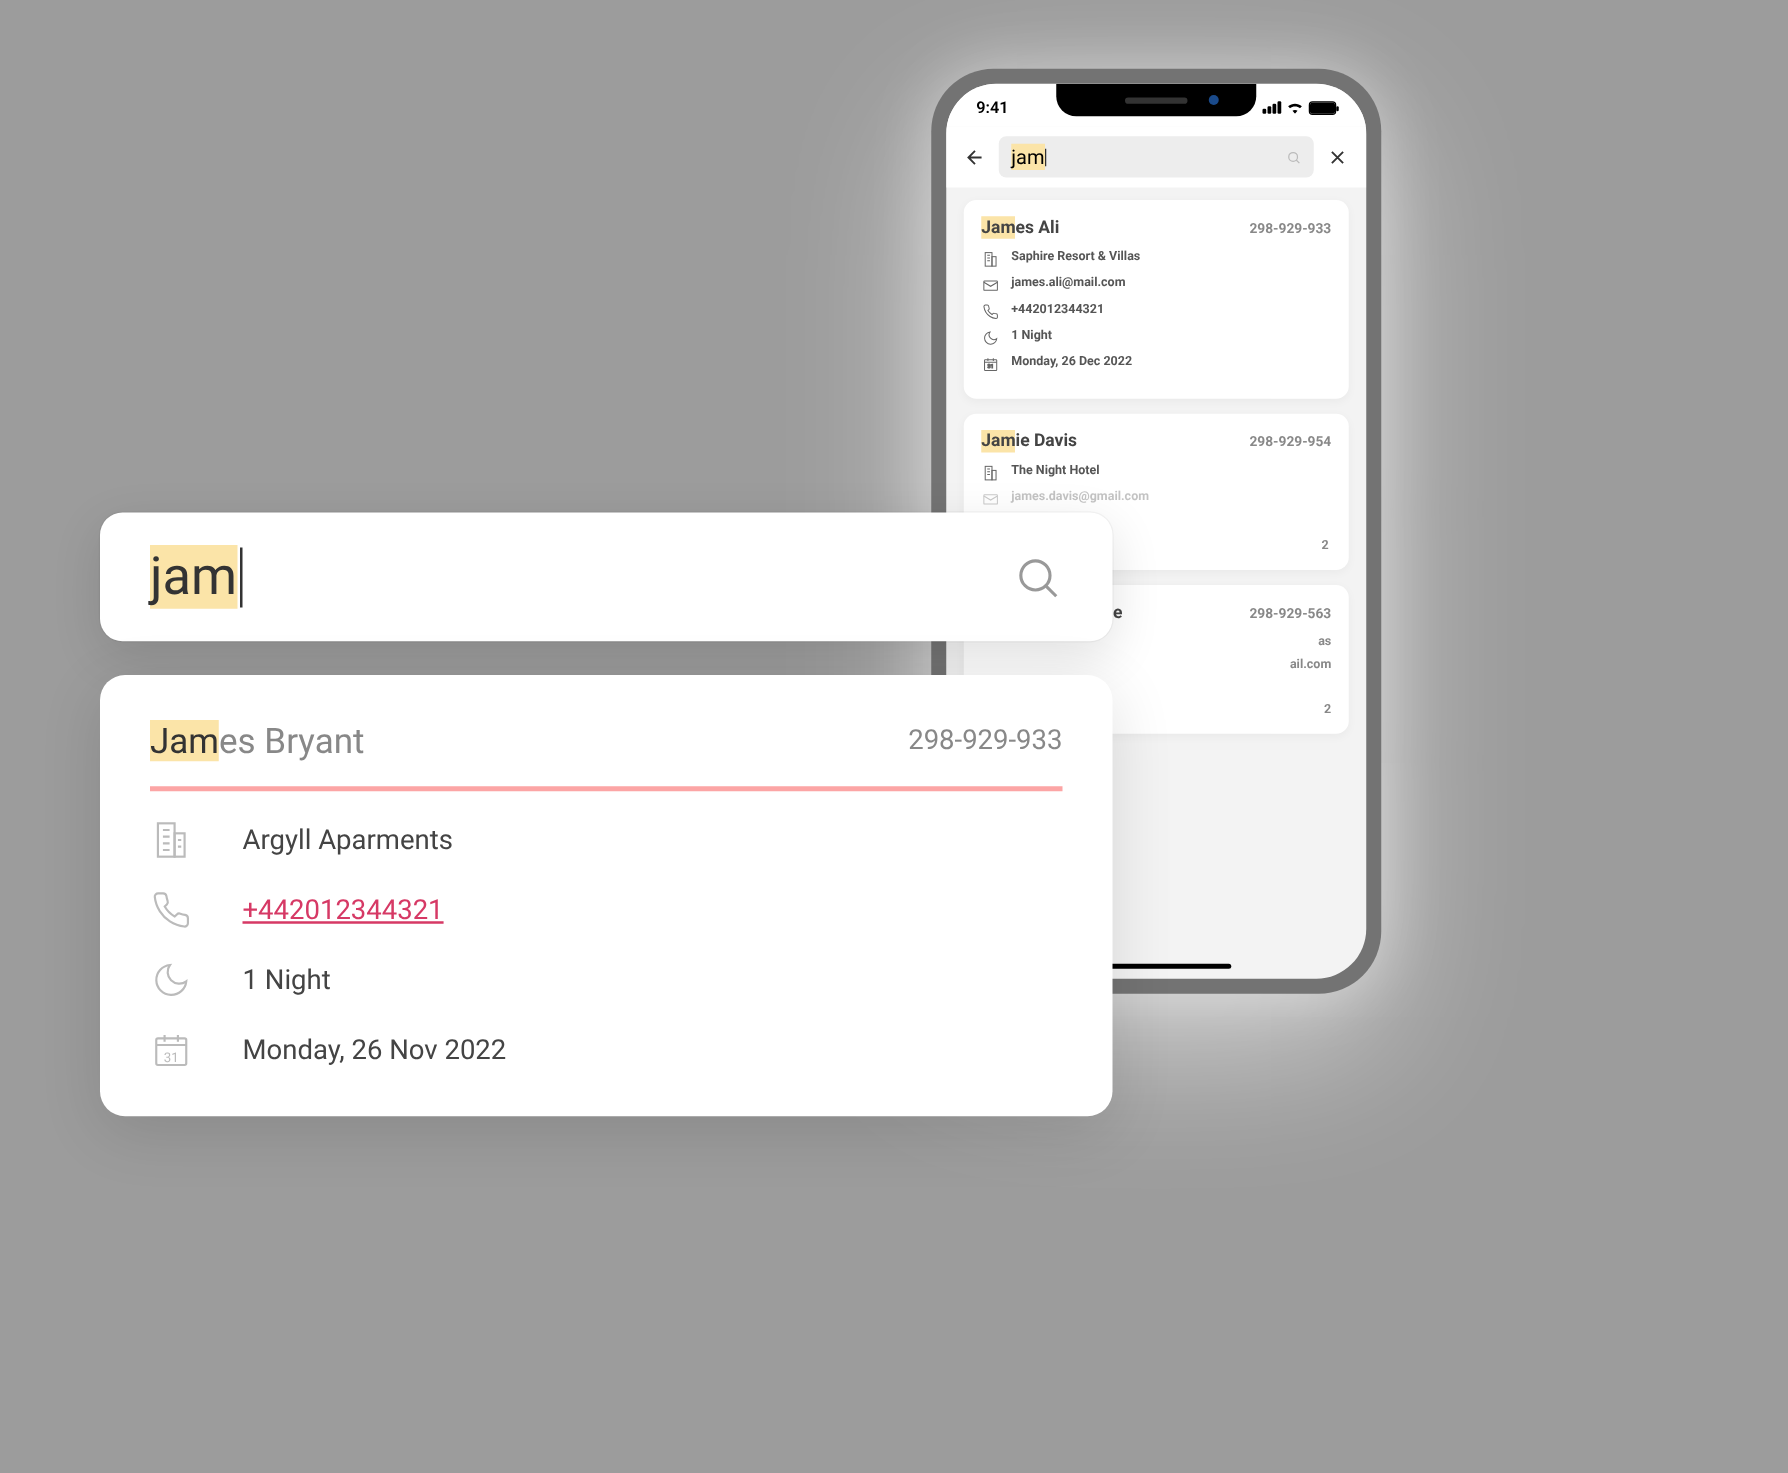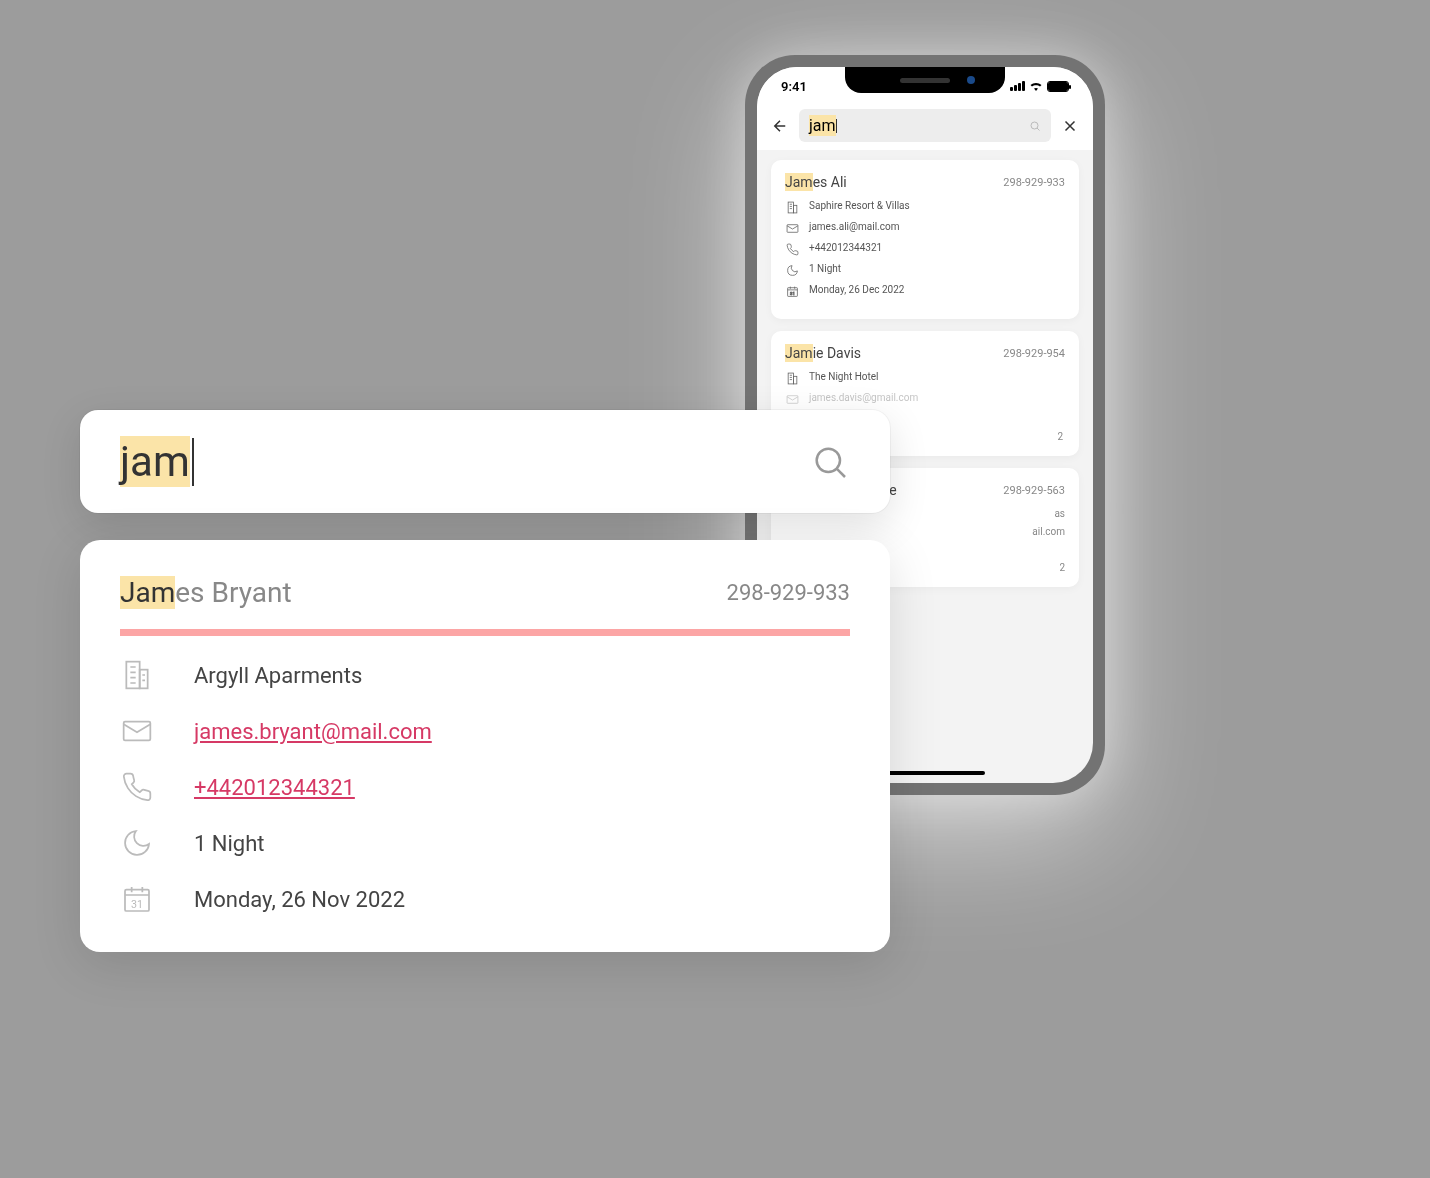--- a/index.html
+++ b/index.html
@@ -163,20 +163,21 @@
       font-size: 18px;
       color: #333;
       font-weight: 300;
       cursor: pointer;
     }
     
     .results-area {
       padding: 10px 14px;
       overflow-y: hidden;
       height: calc(100% - 90px);
+      font-weight: bold;
     }
     .result-card {
       background: #fff;
       border-radius: 10px;
       padding: 14px;
       margin-bottom: 12px;
       box-shadow: 0 2px 8px rgba(0,0,0,0.04);
     }
     .card-head {
       display: flex;
@@ -263,21 +264,21 @@
       background: #fff;
       border-radius: 20px;
       padding: 36px 40px;
       box-shadow: 0 12px 50px rgba(0,0,0,0.12);
     }
     .big-card-head {
       display: flex;
       justify-content: space-between;
       align-items: center;
       padding-bottom: 20px;
-      border-bottom: 7px solid #fca5a5;
+      border-bottom: 4px solid #fca5a5;
       margin-bottom: 22px;
     }
     .big-card-name {
       font-size: 28px;
       color: #888;
     }
     .big-card-name .hl-dark {
       background: #fbe4a8;
       color: #333;
     }
@@ -485,29 +486,20 @@
   </div>
   <div class="big-row">
     <span class="big-ico">
       <svg width="32" height="32" viewBox="0 0 24 24" fill="none" stroke="#bbb" stroke-width="1.3">
           <rect x="4" y="2" width="10" height="20"></rect>
           <rect x="14" y="8" width="6" height="14"></rect>
           <path d="M7 6h4M7 10h4M7 14h4M7 18h4M16 12h2M16 16h2"></path>
         </svg>
     </span>
     <span>Argyll Aparments</span>
-  </div>
-  <div class="big-row">
-    <span class="big-ico">
-      <svg width="32" height="32" viewBox="0 0 24 24" fill="none" stroke="#bbb" stroke-width="1.3">
-          <rect x="2" y="5" width="20" height="14" rx="1"></rect>
-          <path d="M2 7l10 6 10-6"></path>
-        </svg>
-    </span>
-    <span class="link-red">james.bryant@mail.com</span>
   </div>
   <div class="big-row">
     <span class="big-ico">
       <svg width="32" height="32" viewBox="0 0 24 24" fill="none" stroke="#bbb" stroke-width="1.3">
           <path d="M22 16.92v3a2 2 0 01-2.18 2 19.79 19.79 0 01-8.63-3.07 19.5 19.5 0 01-6-6 19.79 19.79 0 01-3.07-8.67A2 2 0 014.11 2h3a2 2 0 012 1.72c.127.96.361 1.903.7 2.81a2 2 0 01-.45 2.11L8.09 9.91a16 16 0 006 6l1.27-1.27a2 2 0 012.11-.45c.907.339 1.85.573 2.81.7A2 2 0 0122 16.92z"></path>
         </svg>
     </span>
     <span class="link-red">+442012344321</span>
   </div>
   <div class="big-row">

